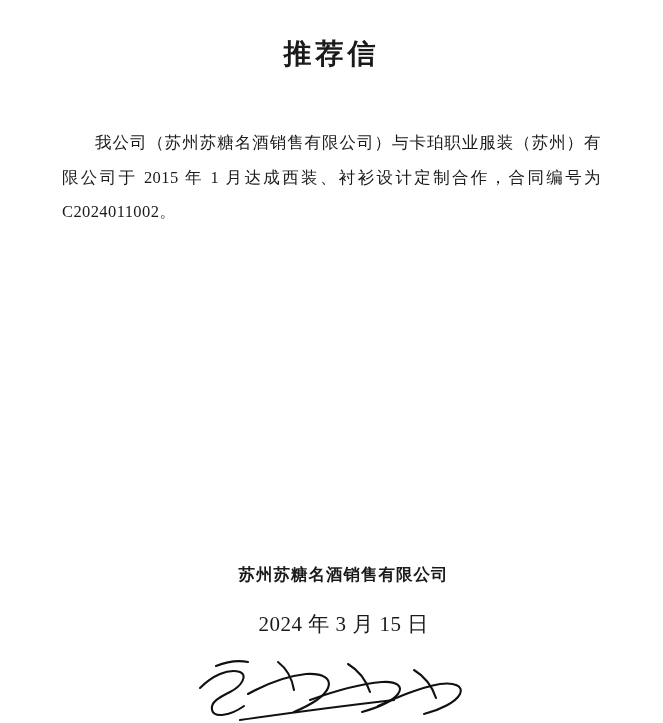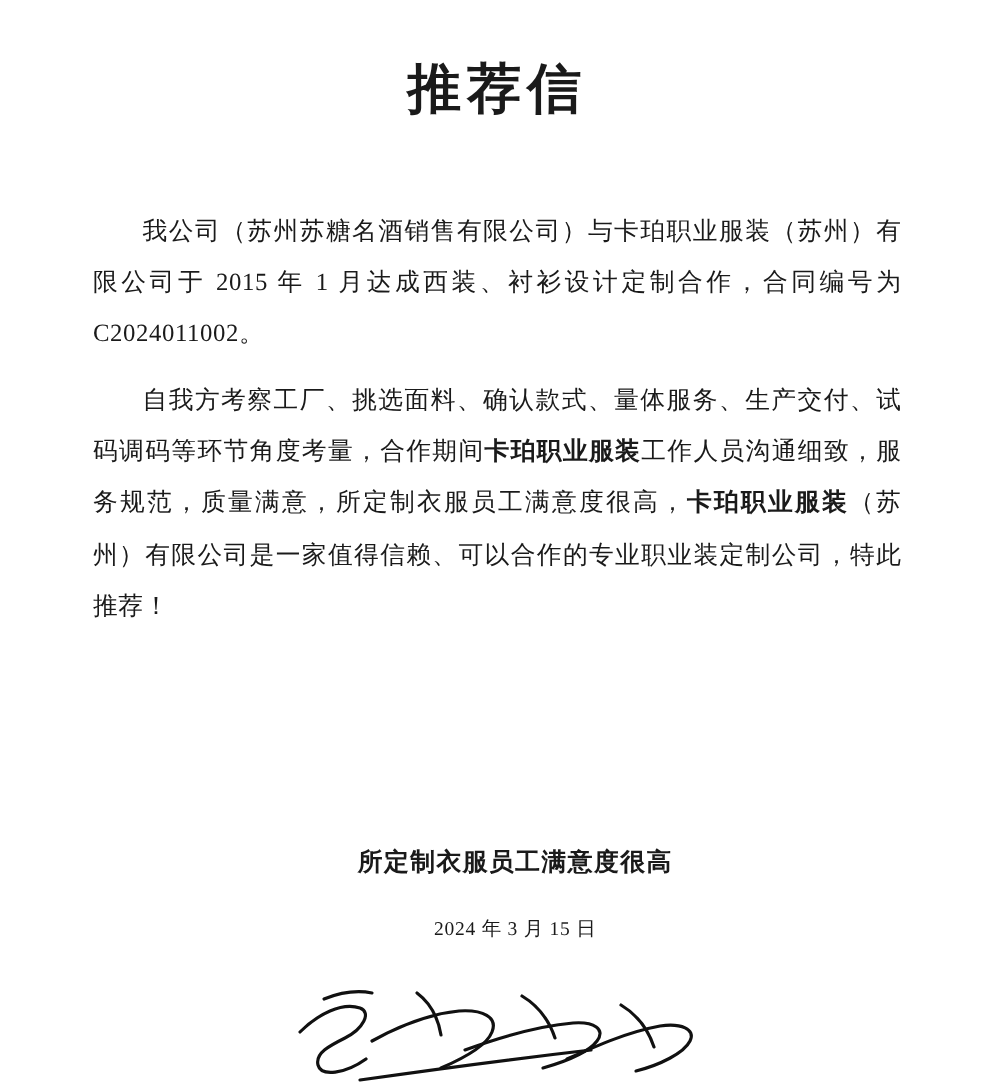--- a/index.html
+++ b/index.html
@@ -17,21 +17,21 @@
   }
   .page {
     width: 663px;
     height: 723px;
     box-sizing: border-box;
     padding: 0 62px;
     position: relative;
   }
   .doc-title {
     text-align: center;
-    font-size: 36px;
+    font-size: 28px;
     font-weight: bold;
     letter-spacing: 4px;
     margin-top: 36px;
     margin-bottom: 0;
     line-height: 1.3;
     font-family: "DejaVu Serif", "Liberation Serif", serif;
   }
   .body-block {
     margin-top: 54px;
   }
@@ -57,21 +57,21 @@
     top: 528px;
     text-align: center;
   }
   .sign-company {
     font-size: 16.5px;
     font-weight: bold;
     letter-spacing: 1px;
     margin-left: 24px;
   }
   .sign-date {
-    font-size: 13px;
+    font-size: 21px;
     margin-top: 24px;
     letter-spacing: 0.5px;
     margin-left: 24px;
   }
   .signature-wrap {
     position: absolute;
     left: 0;
     right: 0;
     top: 600px;
     height: 110px;
@@ -86,26 +86,25 @@
 <body>
 
 <div class="page">
 
   <h1 class="doc-title">推荐信</h1>
 
   <div class="body-block">
 
     <p class="para first">我公司（苏州苏糖名酒销售有限公司）与卡珀职业服装（苏州）有限公司于 2015 年 1 月达成西装、衬衫设计定制合作，合同编号为 C2024011002。</p>
 
-    <p class="para second"><span>自我方考察工厂、挑选面料、确认款式、量体服务、生产交付、试码调码等环节角度考量，合作期间</span><span class="bold">卡珀职业服装</span><span>工作人员沟通细致，服务规范，质量满意，所定制衣服员工满意度很高，</span><span class="bold">卡珀职业服装</span><span>（苏州）有限公司是一家值得信赖、可以合作的专业职业装定制公司，特此推荐！</span></p>
 
   </div>
 
   <div class="sign-block">
-    <div class="sign-company">所定制衣服员工满意度很高</div>
+    <div class="sign-company">苏州苏糖名酒销售有限公司</div>
     <div class="sign-date">2024 年 3 月 15 日</div>
   </div>
 
   <div class="signature-wrap">
     <svg width="300" height="100" viewBox="0 0 300 100" fill="none" xmlns="http://www.w3.org/2000/svg" aria-hidden="true">
       <g stroke="#111111" stroke-width="2.1" stroke-linecap="round" stroke-linejoin="round" fill="none">
         <path d="M18 52 C30 40, 46 32, 58 36 C66 39, 60 50, 48 56 C38 61, 28 66, 30 74 C32 82, 48 80, 62 70"></path>
         <path d="M34 30 C44 26, 56 24, 66 26"></path>
         <path d="M66 58 C84 48, 104 40, 124 38 C140 37, 150 42, 146 52 C142 62, 126 70, 112 76"></path>
         <path d="M96 26 C104 32, 110 42, 112 54"></path>

